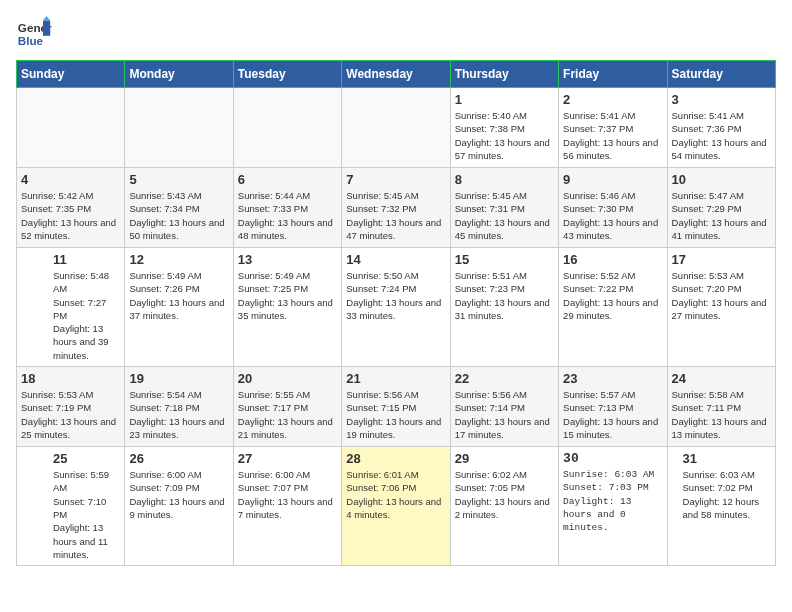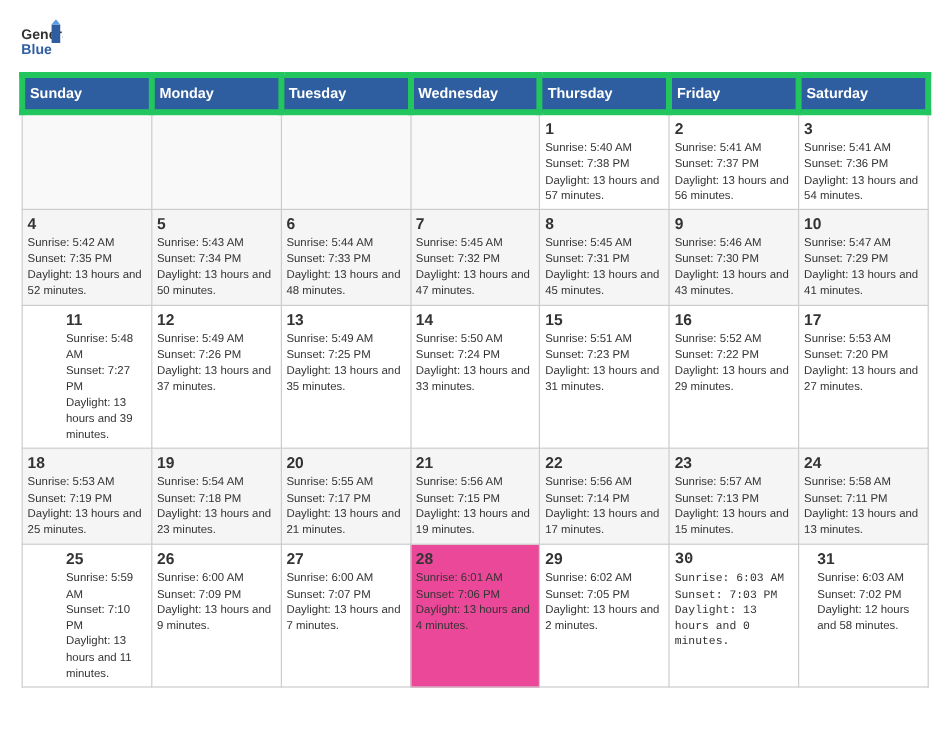--- a/index.html
+++ b/index.html
@@ -42,21 +42,21 @@
       border-collapse: collapse;
       table-layout: fixed;
     }
     th {
       background-color: #2e5da0;
       color: #fff;
       font-size: 12px;
       font-weight: bold;
       padding: 6px 4px;
       text-align: left;
-      border: 5px solid #22c55e;
+      border: 1px solid #22c55e;
     }
     td {
       border: 1px solid #ccc;
       vertical-align: top;
       padding: 4px 4px;
       font-size: 10px;
       color: #333;
       height: 80px;
       background: #fff;
     }
@@ -230,21 +230,21 @@
           <div class="day-info">Sunrise: 5:59 AM<br>Sunset: 7:10 PM<br>Daylight: 13 hours and 11 minutes.</div>
         </td>
         <td style="background: rgb(255, 255, 255);">
           <div class="day-num">26</div>
           <div class="day-info">Sunrise: 6:00 AM<br>Sunset: 7:09 PM<br>Daylight: 13 hours and 9 minutes.</div>
         </td>
         <td style="background: rgb(255, 255, 255);">
           <div class="day-num">27</div>
           <div class="day-info">Sunrise: 6:00 AM<br>Sunset: 7:07 PM<br>Daylight: 13 hours and 7 minutes.</div>
         </td>
-        <td style="background: #ec4899;">
+        <td style="background: #fef9c3;">
           <div class="day-num">28</div>
           <div class="day-info">Sunrise: 6:01 AM<br>Sunset: 7:06 PM<br>Daylight: 13 hours and 4 minutes.</div>
         </td>
         <td style="background: rgb(255, 255, 255);">
           <div class="day-num">29</div>
           <div class="day-info">Sunrise: 6:02 AM<br>Sunset: 7:05 PM<br>Daylight: 13 hours and 2 minutes.</div>
         </td>
         <td style="background: rgb(255, 255, 255); font-family: Liberation Mono, monospace;">
           <div class="day-num">30</div>
           <div class="day-info">Sunrise: 6:03 AM<br>Sunset: 7:03 PM<br>Daylight: 13 hours and 0 minutes.</div>

